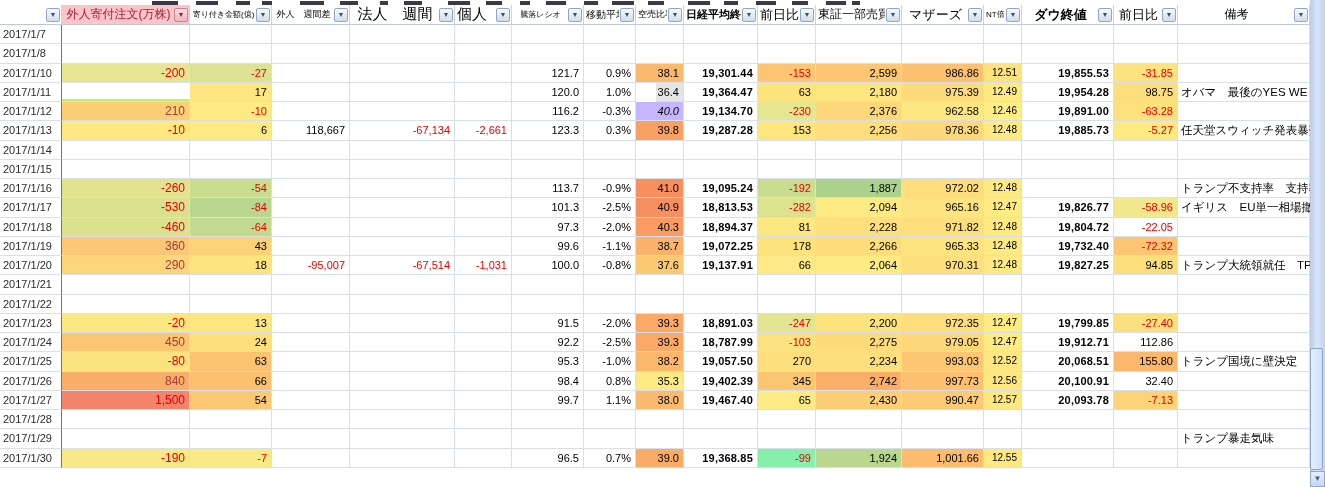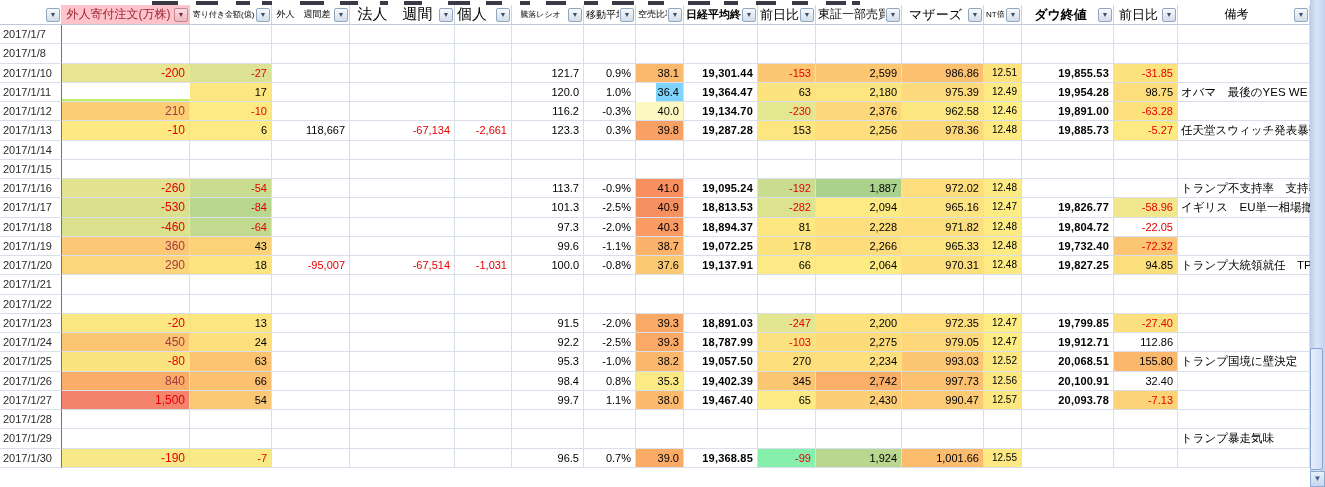--- a/index.html
+++ b/index.html
@@ -211,40 +211,40 @@
       </div>
       <div class="row">
         <div class="cell date">2017/1/11</div>
         <div class="cell col-b" style="background: #bef264; color: rgb(163, 60, 60); margin-top: 16px;">240</div>
         <div class="cell col-c" style="background: rgb(253, 230, 127);">17</div>
         <div class="cell col-d"></div>
         <div class="cell col-e"></div>
         <div class="cell col-f"></div>
         <div class="cell col-g">120.0</div>
         <div class="cell col-h">1.0%</div>
-        <div class="cell col-i" style="background: #7dd3fc; margin-left: 20px;">36.4</div>
+        <div class="cell col-i" style="background: #e5e5e5; margin-left: 20px;">36.4</div>
         <div class="cell col-j">19,364.47</div>
         <div class="cell col-k" style="background: rgb(253, 227, 126);">63</div>
         <div class="cell col-l" style="background: rgb(253, 230, 127);">2,180</div>
         <div class="cell col-m" style="background: rgb(253, 218, 123);">975.39</div>
         <div class="cell col-n" style="background: rgb(253, 234, 131);">12.49</div>
         <div class="cell col-o">19,954.28</div>
         <div class="cell col-p" style="background: rgb(253, 222, 124);">98.75</div>
         <div class="cell col-q">オバマ　最後のYES WE　CAN</div>
       </div>
       <div class="row">
         <div class="cell date">2017/1/12</div>
         <div class="cell col-b" style="background: rgb(252, 206, 117); color: rgb(163, 60, 60);">210</div>
         <div class="cell col-c" style="background: rgb(253, 234, 131); color: rgb(230, 0, 0);">-10</div>
         <div class="cell col-d"></div>
         <div class="cell col-e"></div>
         <div class="cell col-f"></div>
         <div class="cell col-g">116.2</div>
         <div class="cell col-h">-0.3%</div>
-        <div class="cell col-i" style="background: #fef9c3;">40.0</div>
+        <div class="cell col-i" style="background: #c4b5fd; font-style: italic;">40.0</div>
         <div class="cell col-j">19,134.70</div>
         <div class="cell col-k" style="background: rgb(228, 231, 143); color: rgb(230, 0, 0);">-230</div>
         <div class="cell col-l" style="background: rgb(253, 216, 122);">2,376</div>
         <div class="cell col-m" style="background: rgb(253, 231, 129);">962.58</div>
         <div class="cell col-n" style="background: rgb(253, 238, 133);">12.46</div>
         <div class="cell col-o">19,891.00</div>
         <div class="cell col-p" style="background: rgb(253, 225, 125); color: rgb(230, 0, 0);">-63.28</div>
         <div class="cell col-q"></div>
       </div>
       <div class="row">

